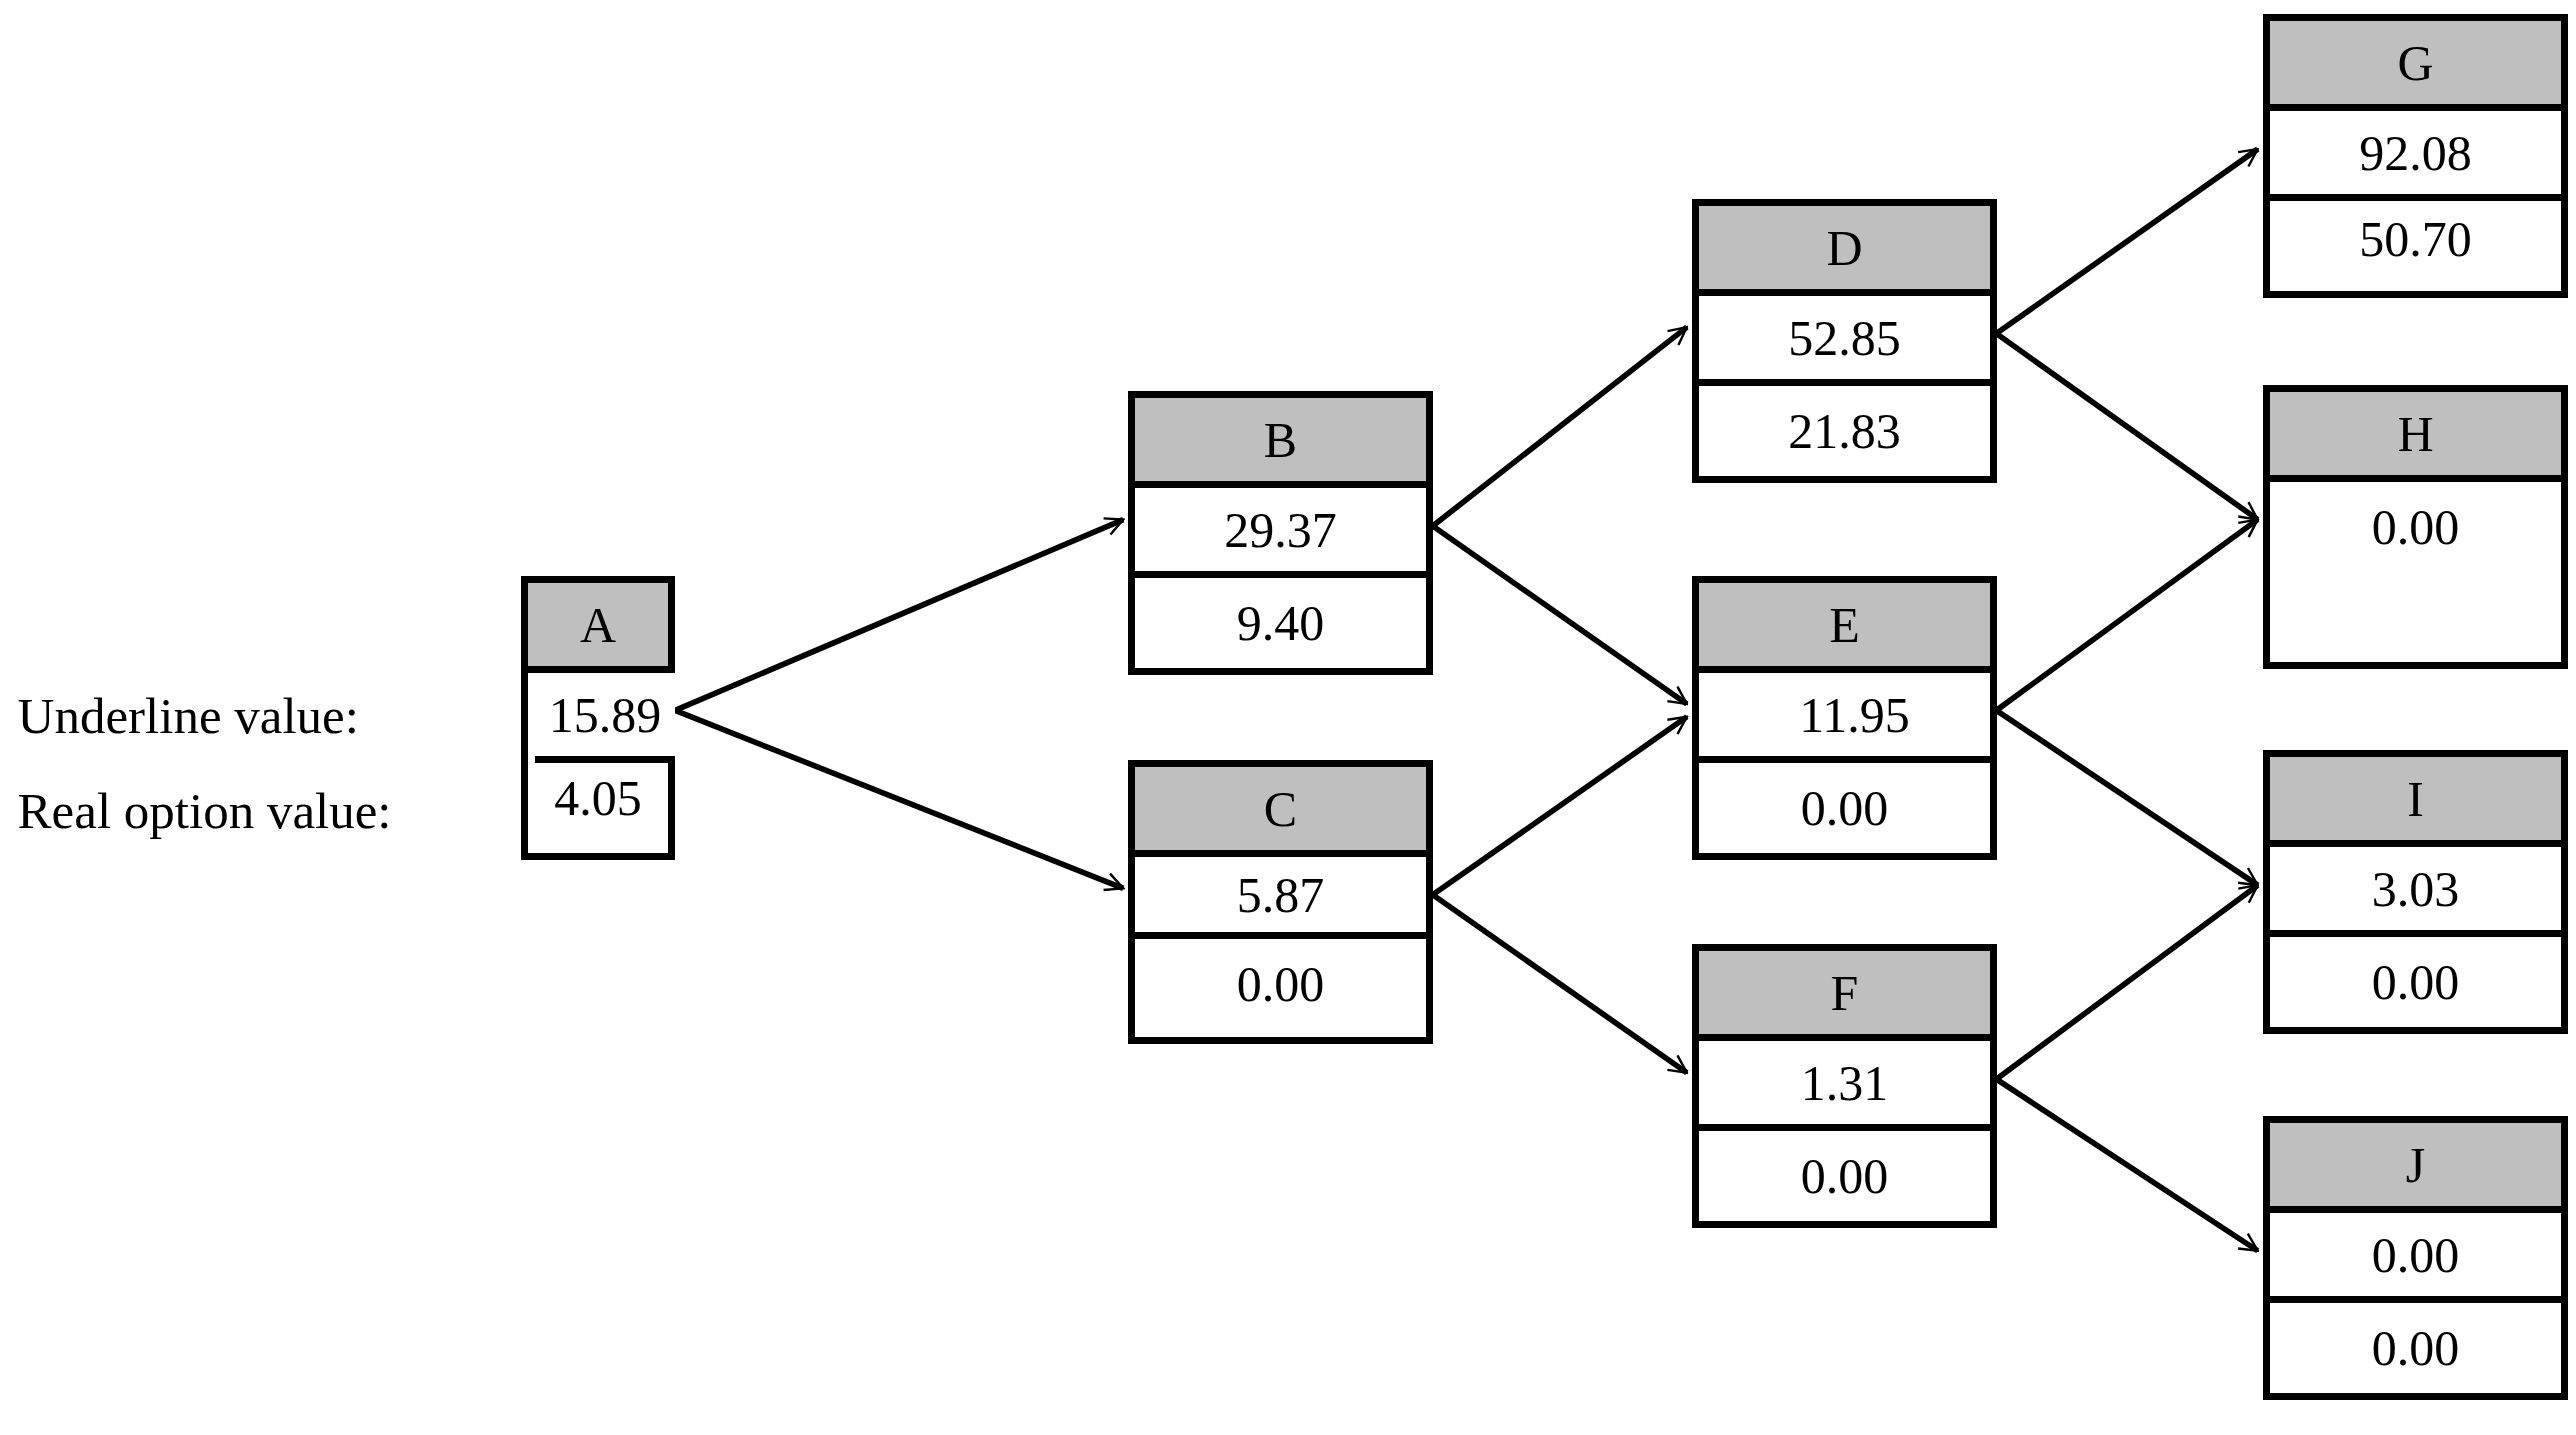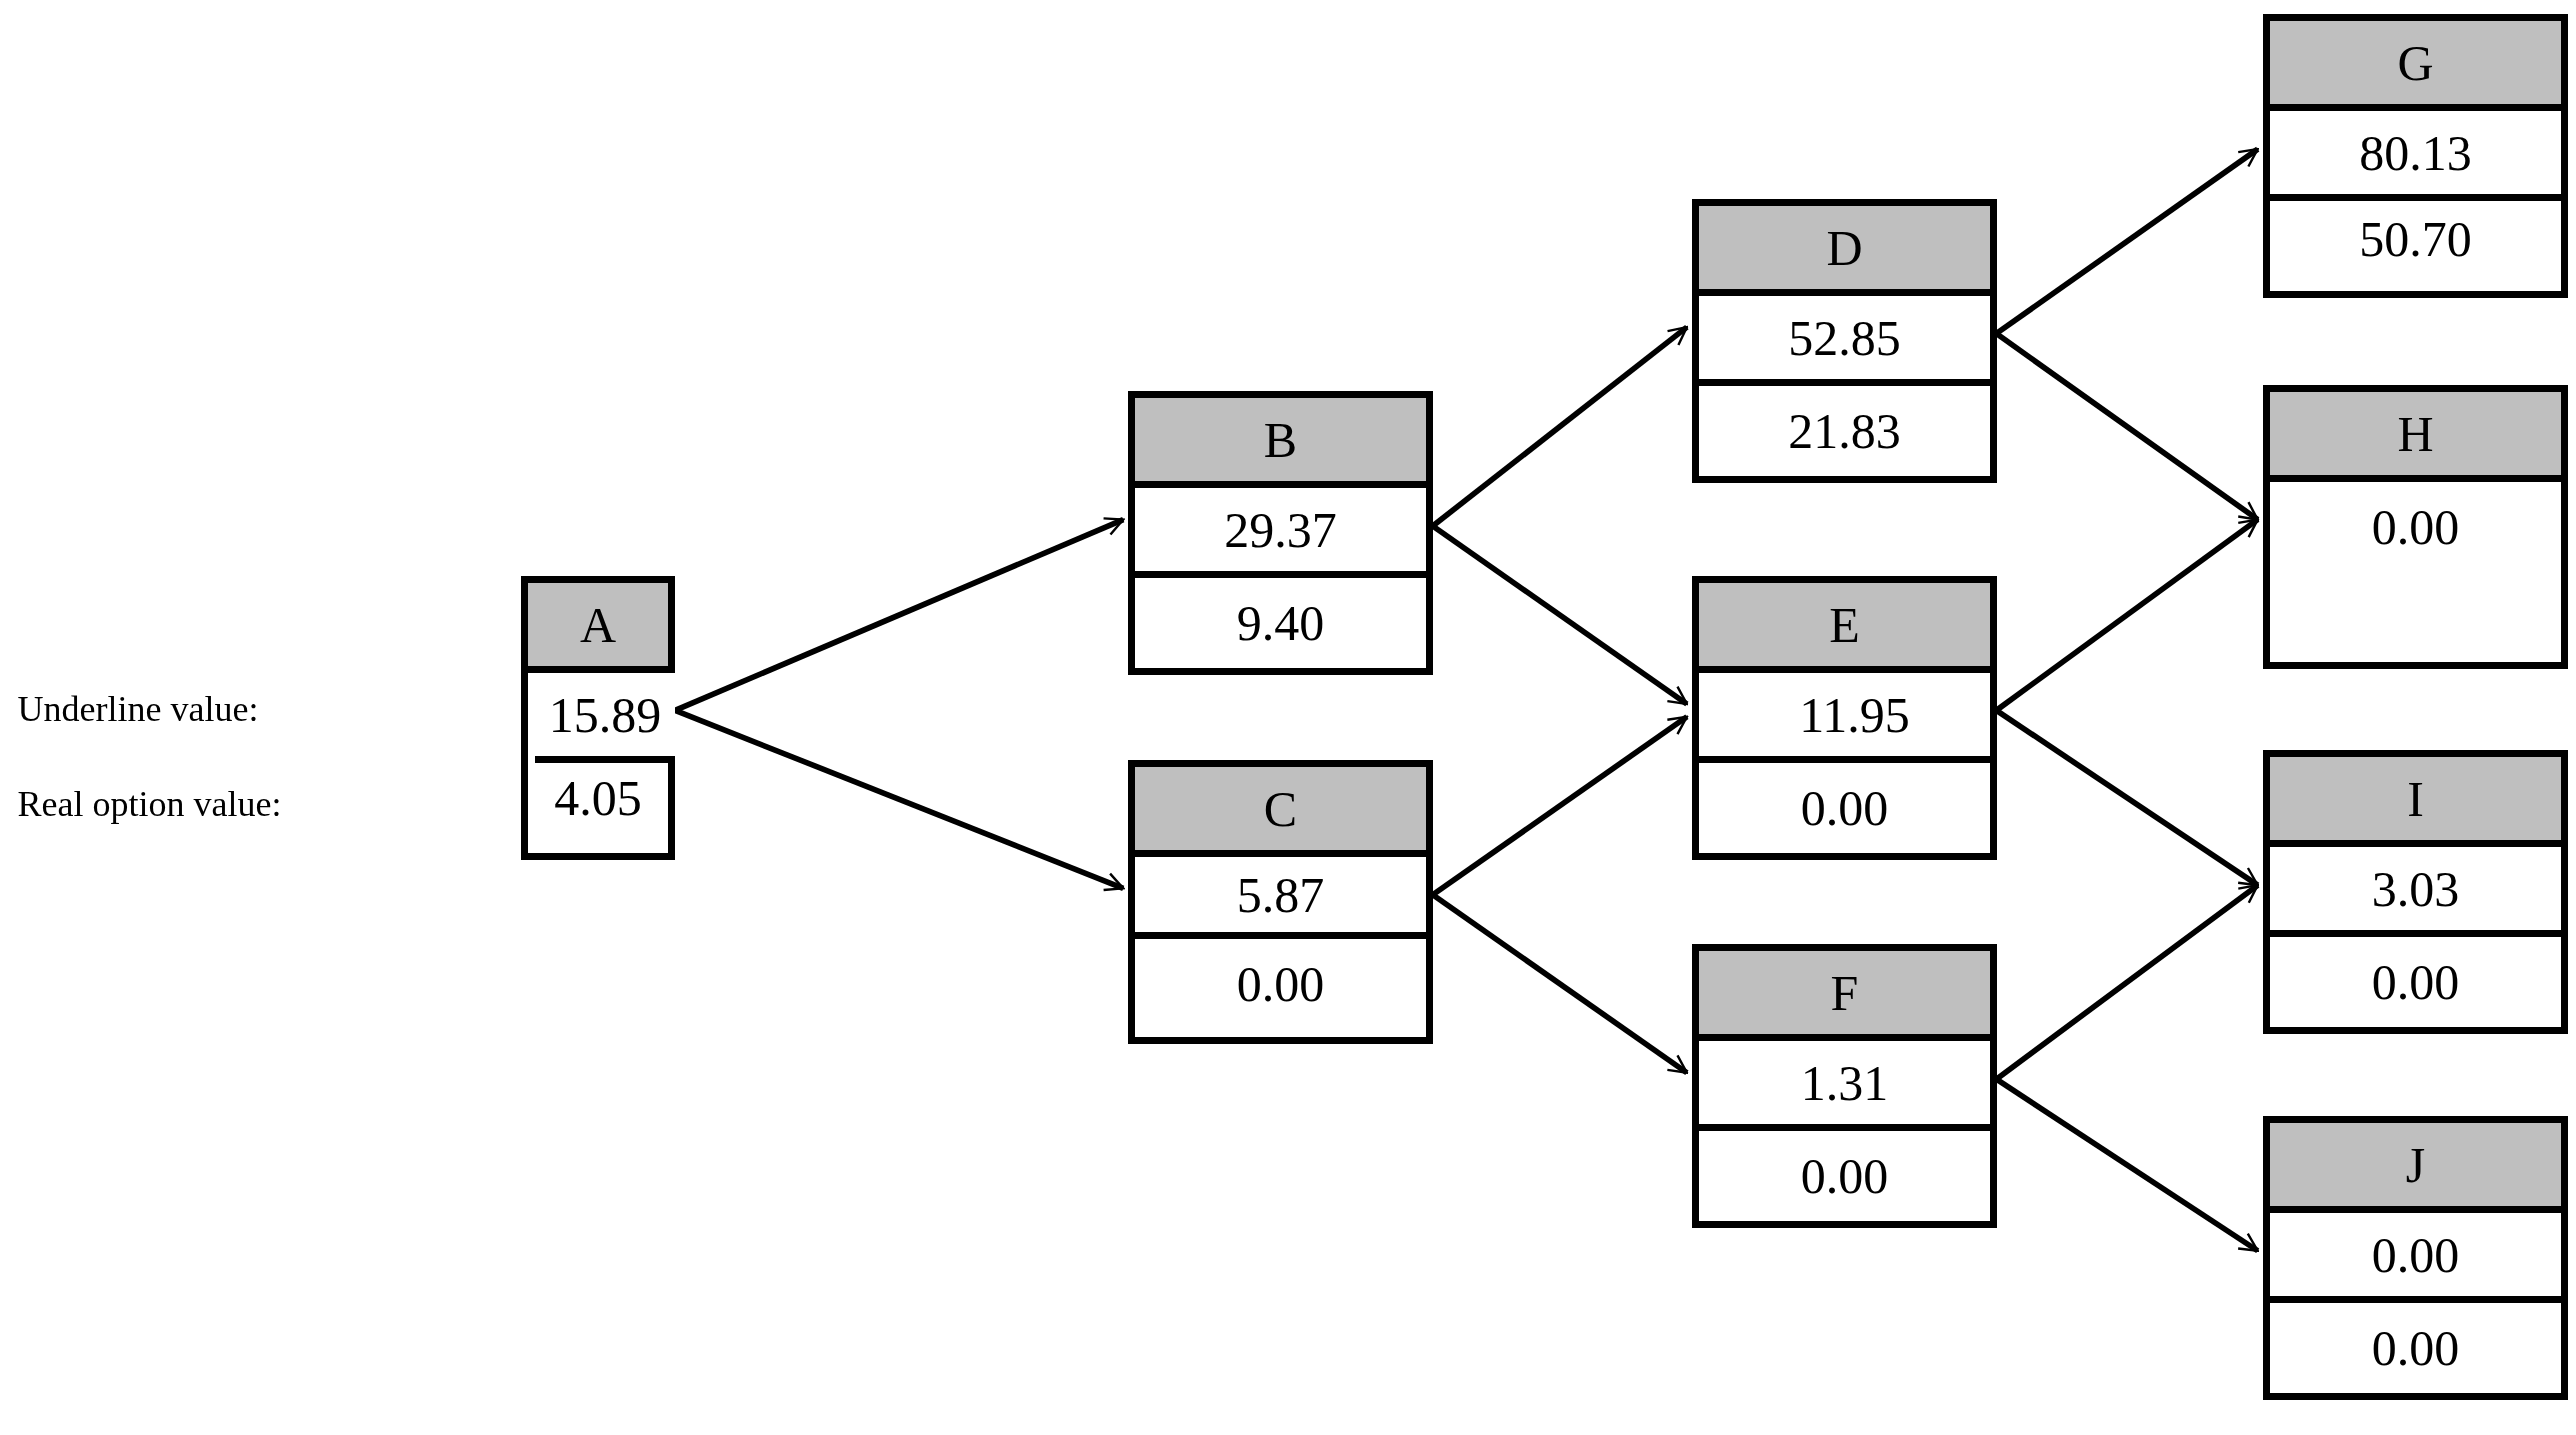--- a/index.html
+++ b/index.html
@@ -12,21 +12,21 @@
   .node{position:absolute;box-sizing:border-box;border:7.2px solid #000;background:#fff;}
   .cell{box-sizing:border-box;width:100%;text-align:center;
         font-size:50px;line-height:1;display:flex;align-items:center;justify-content:center;}
   .cell.head{background:#bfbfbf;border-bottom:7.2px solid #000;}
   .cell.mid{background:#ffffff;border-bottom:7.2px solid #000;}
   .cell.low{background:#ffffff;}
   .pale{background:#e3ecdd;}
   .green{background:#c5dcae;}
   .orange{background:#f3ab7e;}
 
-  .legend{position:absolute;font-size:36px;white-space:nowrap;line-height:1;}
+  .legend{position:absolute;font-size:51px;white-space:nowrap;line-height:1;}
 </style>
 </head>
 <body>
 
 <div id="stage">
 
   <svg class="edges" viewBox="0 0 3213 1791" width="2576" height="1436">
     <defs>
       <marker id="ah" markerWidth="26" markerHeight="26" refX="24" refY="13" orient="auto" markerUnits="userSpaceOnUse">
         <path d="M2,2 L24,13 L2,24" fill="none" stroke="#000" stroke-width="3"></path>
@@ -77,21 +77,21 @@
         <div class="cell mid" style="height: 90px; padding-left: 20px;">11.95</div>
         <div class="cell low orange" style="height: 90px;">0.00</div>
       </div>
       <div class="node" style="left: 1692px; top: 944px; width: 305px; height: 284px;">
         <div class="cell head" style="height: 90px;">F</div>
         <div class="cell mid" style="height: 90px;">1.31</div>
         <div class="cell low orange" style="height: 90px;">0.00</div>
       </div>
       <div class="node" style="left: 2263px; top: 14.4px; width: 305px; height: 284px;">
         <div class="cell head" style="height: 90px;">G</div>
-        <div class="cell mid" style="height: 90px;">80.13</div>
+        <div class="cell mid" style="height: 90px;">92.08</div>
         <div class="cell low green" style="height: 76px;">50.70</div>
       </div>
       <div class="node" style="left: 2263px; top: 385px; width: 305px; height: 284px;">
         <div class="cell head" style="height: 90px;">H</div>
         <div class="cell low orange" style="height: 90px;">0.00</div>
       </div>
       <div class="node" style="left: 2263px; top: 750px; width: 305px; height: 284px;">
         <div class="cell head" style="height: 90px;">I</div>
         <div class="cell mid" style="height: 90px;">3.03</div>
         <div class="cell low orange" style="height: 90px;">0.00</div>

